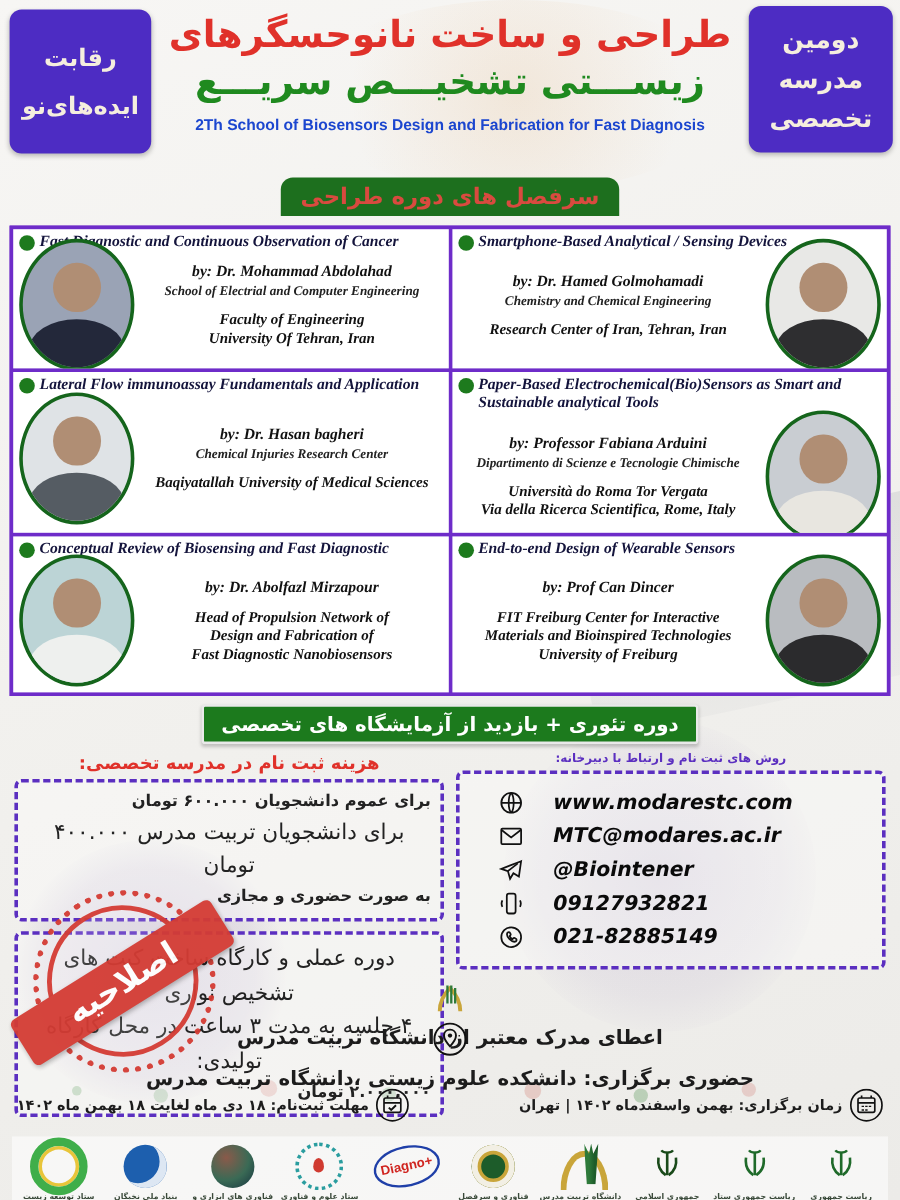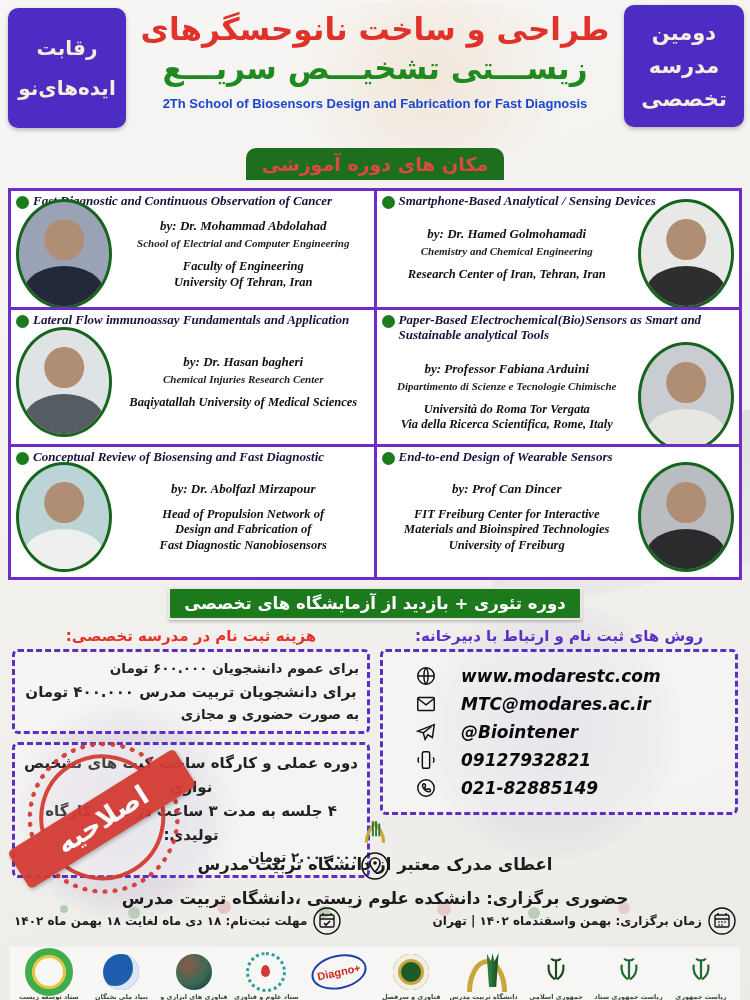--- a/index.html
+++ b/index.html
@@ -66,24 +66,24 @@
 
   
   .mode-banner-wrap{text-align:center;margin-top:7px;height:36px;}
   .mode-banner{display:inline-block;background:#1c7a1d;color:#fff;font-size:16.5px;font-weight:900;
     padding:5px 14px;border:2px solid #e9e9e9;border-radius:3px;direction:rtl;box-shadow:0 2px 3px rgba(0,0,0,.2);}
 
   
   .info{display:flex;gap:10px;margin:4px 12px 0;direction:ltr;height:198px;}
   .col{flex:1;direction:rtl;text-align:center;}
   .col-heading-red{color:#e0312a;font-size:15px;font-weight:900;margin-bottom:4px;}
-  .col-heading-purple{color:#5b2fc0;font-size:15px;font-weight:900;margin-bottom:4px;}
+  .col-heading-purple{color:#5b2fc0;font-size:10px;font-weight:900;margin-bottom:4px;}
   .dashed-box{border:3px dashed #5b2fc0;border-radius:6px;padding:6px 8px;margin-bottom:8px;background:rgba(255,255,255,.35);}
   .fee-line1{font-size:13.5px;font-weight:bold;color:#222;line-height:1.6;text-align:right;}
-  .fee-line2{font-size:15px;font-weight:bold;color:#222;line-height:1.6;}
+  .fee-line2{font-size:18px;font-weight:normal;color:#222;line-height:1.6;}
   .contact-box{padding:10px 6px;}
   .contact-item{display:flex;align-items:center;gap:24px;direction:ltr;justify-content:flex-start;
     padding:3px 0 3px 26px;}
   .contact-item .txt{font-size:17px;font-weight:bold;font-style:italic;color:#0a0a0a;font-family:"DejaVu Sans",sans-serif;}
   .cicon{flex:0 0 auto;width:22px;height:22px;}
   .cicon svg{width:22px;height:22px;stroke:#111;fill:none;stroke-width:1.6;}
 
   
   .stamp{position:absolute;left:10px;top:742px;width:180px;height:155px;transform:rotate(-32deg);z-index:3;opacity:.95;}
   .stamp .ring-outer{position:absolute;left:18px;top:2px;width:142px;height:142px;border-radius:50%;
@@ -157,21 +157,21 @@
         <span>تخصصی</span>
       </div>
       <div class="titles">
         <div class="title-red">طراحی و ساخت نانوحسگرهای</div>
         <div class="title-green">زیســـتی تشخیـــص سریـــع</div>
         <div class="subtitle">2Th School of Biosensors Design and Fabrication for Fast Diagnosis</div>
       </div>
     </div>
 
     <div class="topics-banner-wrap">
-      <div class="topics-banner">مکان های دوره آموزشی</div>
+      <div class="topics-banner">سرفصل های دوره طراحی</div>
     </div>
 
     <div class="grid">
 
       <div class="card">
         <div class="card-title-row">
           <span class="bullet"></span>
           <span class="card-title">Fast Diagnostic and Continuous Observation of Cancer</span>
         </div>
         <div class="card-body">

